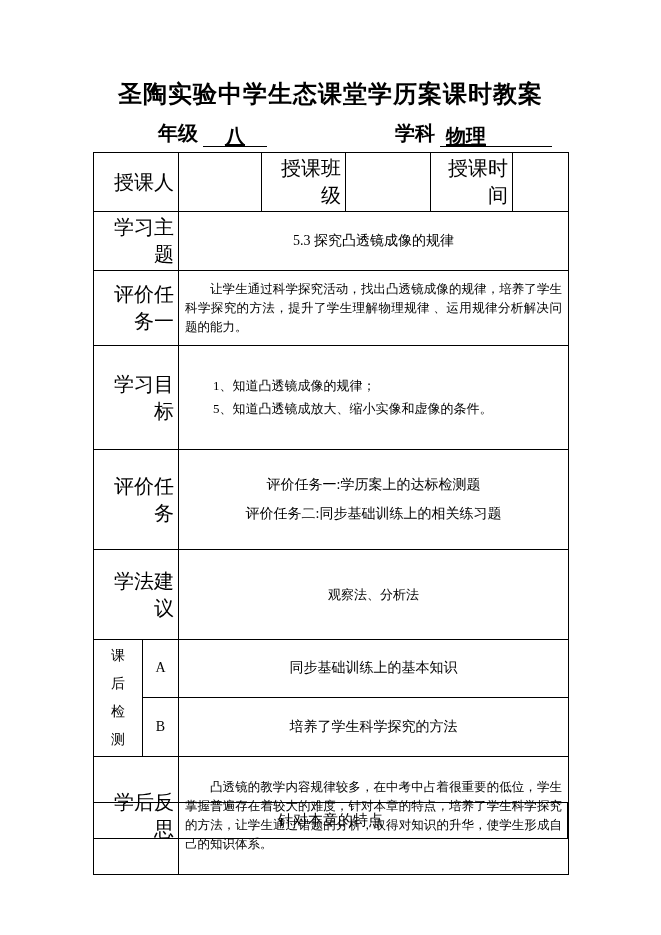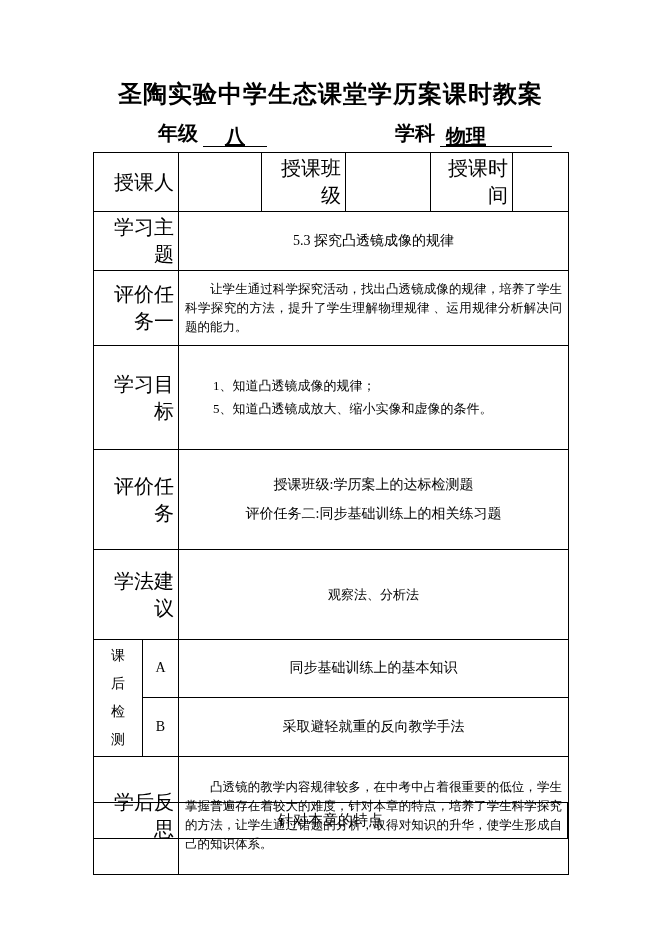--- a/index.html
+++ b/index.html
@@ -114,38 +114,38 @@
     <tr style="height:104px">
       <td class="lbl" colspan="2">学习目标</td>
       <td colspan="5">
         <span class="goal-line">1、知道凸透镜成像的规律；</span>
         <span class="goal-line">5、知道凸透镜成放大、缩小实像和虚像的条件。</span>
       </td>
     </tr>
     <tr style="height:100px">
       <td class="lbl" colspan="2">评价任务</td>
       <td colspan="5">
-        <span class="eval-line">授课班级:学历案上的达标检测题</span>
+        <span class="eval-line">评价任务一:学历案上的达标检测题</span>
         <span class="eval-line">评价任务二:同步基础训练上的相关练习题</span>
       </td>
     </tr>
     <tr style="height:90px">
       <td class="lbl" colspan="2">学法建议</td>
       <td class="center" colspan="5" style="font-size:13px">观察法、分析法</td>
     </tr>
     <tr style="height:46px">
       <td class="vlabel-cell" rowspan="2">
         <span class="vlabel">课后检测</span>
       </td>
       <td class="ab-key">A</td>
       <td class="center" colspan="5">同步基础训练上的基本知识</td>
     </tr>
     <tr style="height:47px">
       <td class="ab-key">B</td>
-      <td class="center" colspan="5">采取避轻就重的反向教学手法</td>
+      <td class="center" colspan="5">培养了学生科学探究的方法</td>
     </tr>
     <tr style="height:118px">
       <td class="lbl" colspan="2">学后反思</td>
       <td colspan="5">
         <p class="para">凸透镜的教学内容规律较多，在中考中占着很重要的低位，学生掌握普遍存在着较大的难度，针对本章的特点，培养了学生科学探究的方法，让学生通过错题的分析，取得对知识的升华，使学生形成自己的知识体系。</p>
       </td>
     </tr>
   </tbody>
     </table>
 

